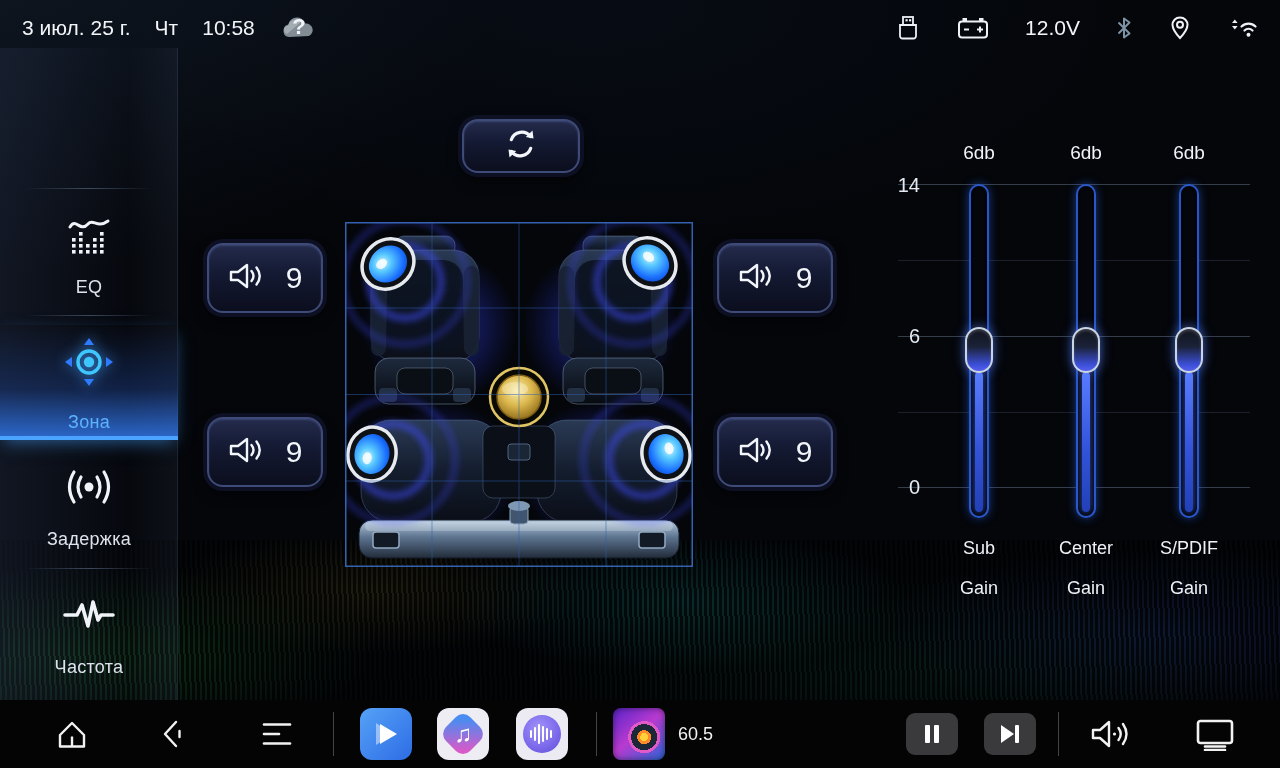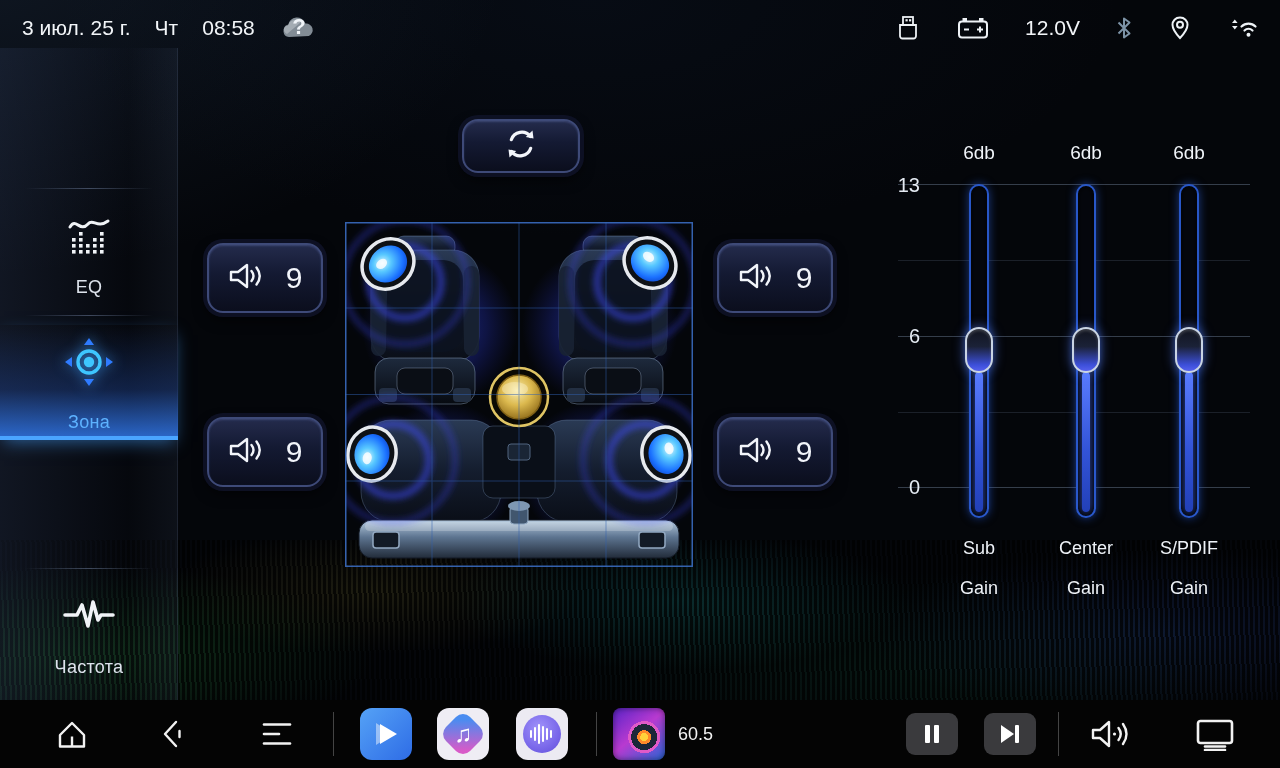--- a/index.html
+++ b/index.html
@@ -140,21 +140,21 @@
 <body>
 
 <div class="screen">
 
   <div class="waves"></div>
 
   <div class="statusbar">
     <div class="sb-left">
       <span class="txt">3 июл. 25 г.</span>
       <span class="txt">Чт</span>
-      <span class="txt">08:58</span>
+      <span class="txt">10:58</span>
       <span class="sb-icon">
         <svg width="40" height="30" viewBox="0 0 40 30">
           <path d="M10 24 a6 6 0 0 1 -1 -11.8 a9 9 0 0 1 17.4 -1.6 a6.5 6.5 0 0 1 3.4 12.4 z" fill="#98a2ab" opacity="0.85"></path>
           <path d="M8 21 a5 5 0 0 1 1.5 -9.6 a7 7 0 0 1 12 -2" fill="#c6ccd2" opacity="0.5"></path>
           <text x="20" y="21" text-anchor="middle" font-size="22" font-weight="bold" fill="#f0f4f8">?</text>
         </svg>
       </span>
     </div>
     <div class="sb-right">
       <span class="sb-icon">
@@ -240,20 +240,32 @@
           <circle cx="26" cy="26" r="5.2" fill="#3ec6ff"></circle>
           <polygon points="26,2  31,9  21,9" fill="#2f7bff"></polygon>
           <polygon points="26,50 31,43 21,43" fill="#2f7bff"></polygon>
           <polygon points="2,26  9,21  9,31" fill="#2f7bff"></polygon>
           <polygon points="50,26 43,21 43,31" fill="#2f7bff"></polygon>
         </svg>
       </div>
       <span class="side-label">Зона</span>
     </div>
 
+    <div class="side-item" style="top:413px;">
+      <div class="icon-box">
+        <svg width="56" height="40" viewBox="0 0 56 40" fill="none" stroke="#f0f3f7" stroke-width="3.2" stroke-linecap="round">
+          <circle cx="28" cy="20" r="4.5" fill="#f0f3f7" stroke="none"></circle>
+          <path d="M20 10 Q14 20 20 30"></path>
+          <path d="M13 5  Q4 20 13 35"></path>
+          <path d="M36 10 Q42 20 36 30"></path>
+          <path d="M43 5  Q52 20 43 35"></path>
+        </svg>
+      </div>
+      <span class="side-label">Задержка</span>
+    </div>
     <div class="side-div" style="top:520px;"></div>
 
     <div class="side-item" style="top:541px;">
       <div class="icon-box">
         <svg width="54" height="34" viewBox="0 0 54 34" fill="none" stroke="#f0f3f7" stroke-width="3.6" stroke-linecap="round" stroke-linejoin="round">
           <path d="M3 17 H15 L20 7 L26 28 L31 4 L36 22 L39 17 H51"></path>
         </svg>
       </div>
       <span class="side-label">Частота</span>
     </div>
@@ -406,21 +418,21 @@
       <rect x="0.75" y="0.75" width="346.5" height="343.5" fill="none" stroke="#3a6cc0" stroke-width="1.5" opacity="0.9"></rect>
     </svg>
   </div>
 
   <div class="hline major" style="top:184px;"></div>
   <div class="hline" style="top:260px;"></div>
   <div class="hline major" style="top:336px;"></div>
   <div class="hline" style="top:412px;"></div>
   <div class="hline major" style="top:487px;"></div>
 
-  <div class="tick" style="top:174px;">13</div>
+  <div class="tick" style="top:174px;">14</div>
   <div class="tick" style="top:325px;">6</div>
   <div class="tick" style="top:476px;">0</div>
 
   <div class="slider" id="slider-sub">
     <div class="s-val">6db</div>
     <div class="s-track">
       <div class="s-fill"></div>
     </div>
     <div class="s-thumb"></div>
     <div class="s-name">Sub</div>

